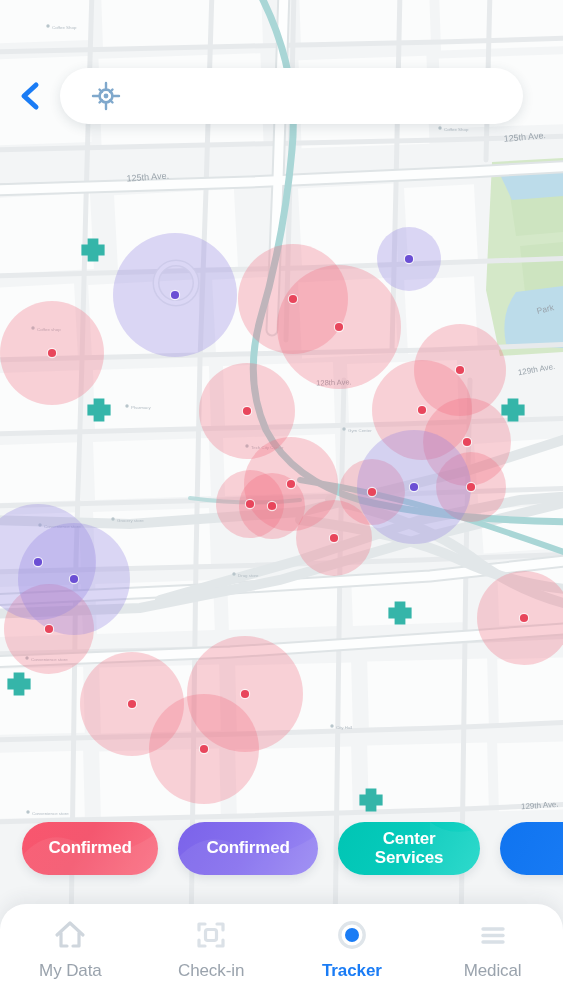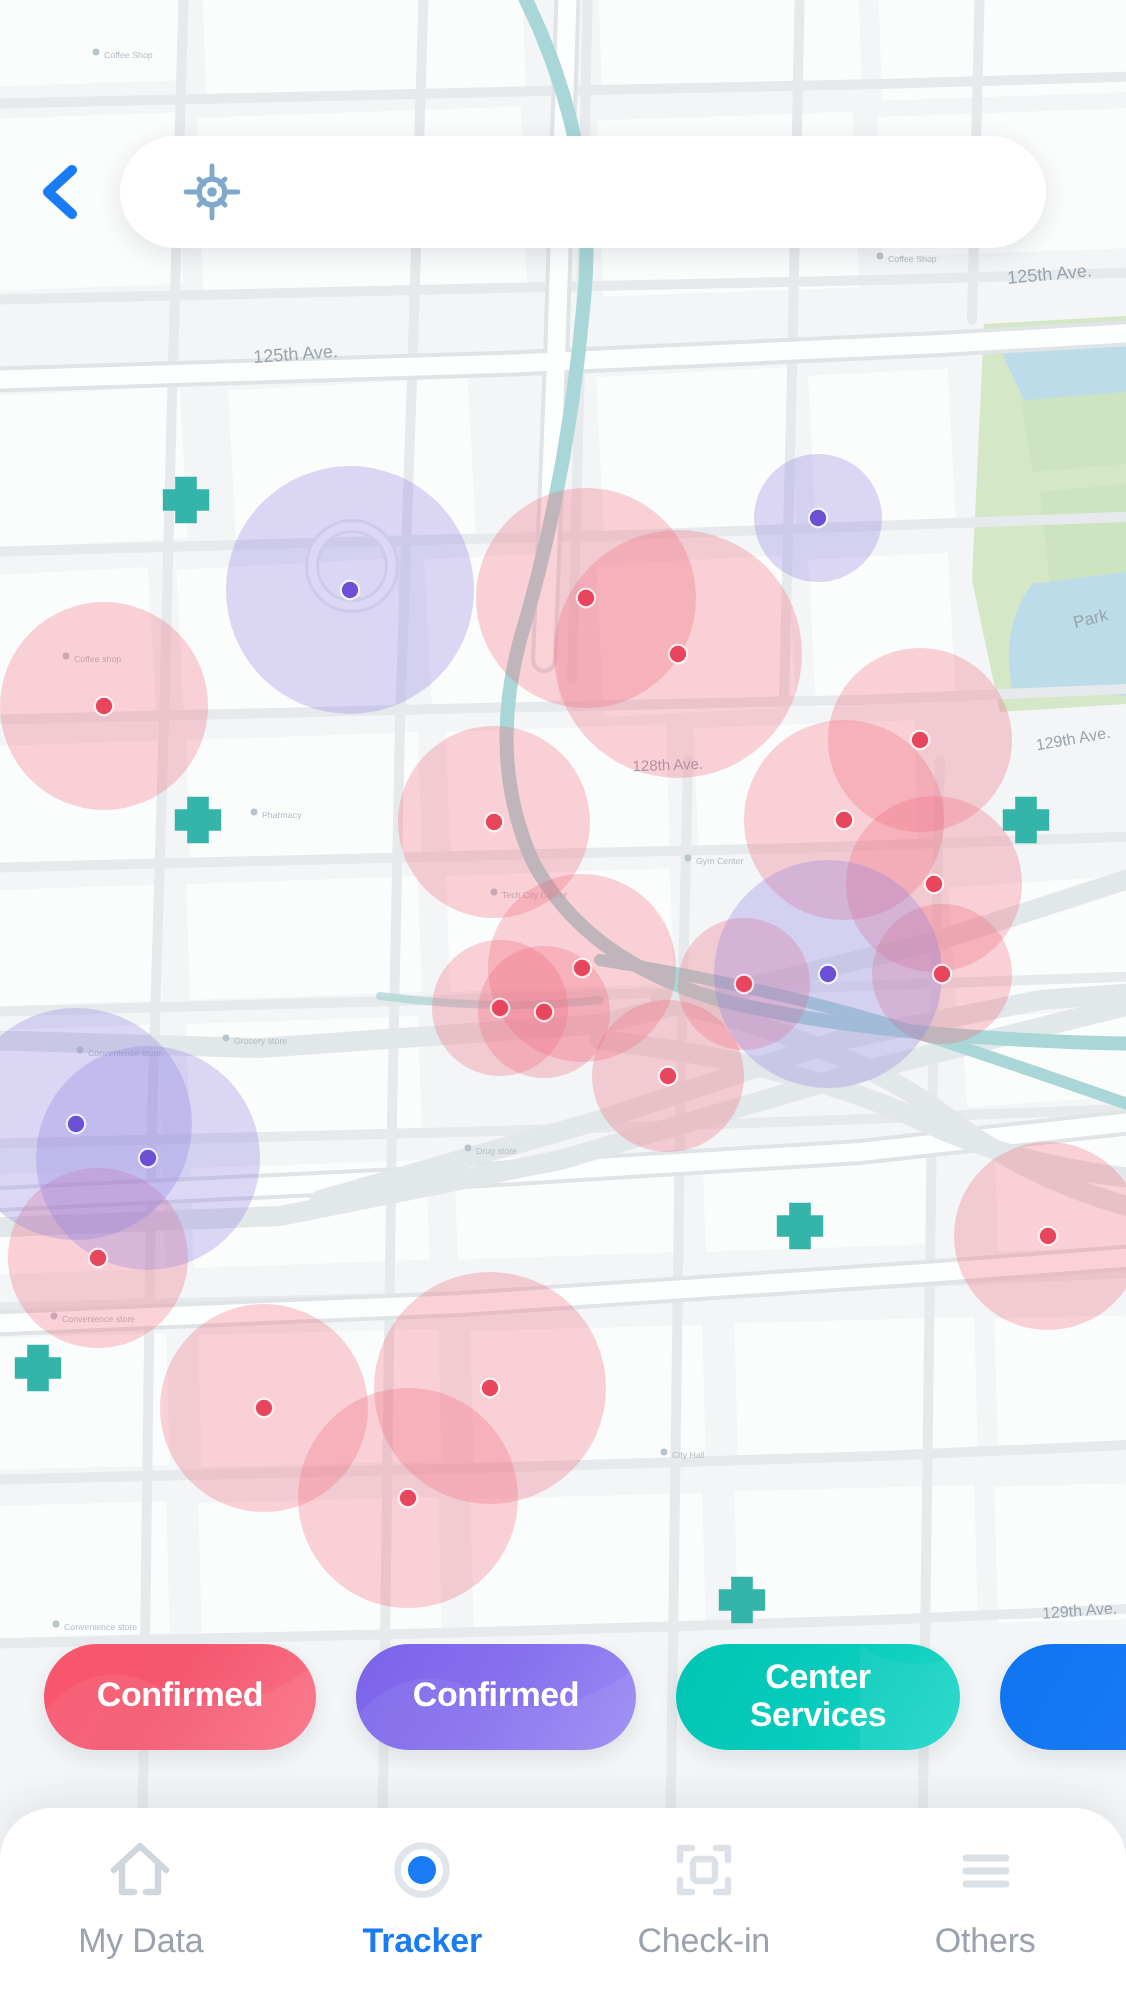--- a/index.html
+++ b/index.html
@@ -438,52 +438,52 @@
 
     <div class="nav-item">
       <span class="nav-icon">
         <svg width="34" height="32" viewBox="0 0 34 32">
           <path d="M4 16 L17 4 L30 16 M8 14 L8 27 L14 27 M26 14 L26 27 L20 27" fill="none" stroke="#cfd6dd" stroke-width="3.2" stroke-linecap="round" stroke-linejoin="round"></path>
         </svg>
       </span>
       <span class="nav-label">My Data</span>
     </div>
 
-    <div class="nav-item active">
-      <span class="nav-icon">
-        <svg width="34" height="32" viewBox="0 0 34 32">
-          <circle cx="17" cy="16" r="12.2" fill="none" stroke="#dfe5ea" stroke-width="3.4"></circle>
-          <circle cx="17" cy="16" r="7" fill="#1a7cf5"></circle>
-        </svg>
-      </span>
-      <span class="nav-label">Tracker</span>
-    </div>
-
     <div class="nav-item">
       <span class="nav-icon">
         <svg width="34" height="32" viewBox="0 0 34 32">
           <g fill="none" stroke="#dbe1e7" stroke-width="3.2" stroke-linecap="round" stroke-linejoin="round">
             <path d="M5 11 L5 5 L11 5"></path>
             <path d="M23 5 L29 5 L29 11"></path>
             <path d="M29 21 L29 27 L23 27"></path>
             <path d="M11 27 L5 27 L5 21"></path>
             <rect x="11.5" y="10.5" width="11" height="11" rx="2.2"></rect>
           </g>
         </svg>
       </span>
       <span class="nav-label">Check-in</span>
     </div>
 
+    <div class="nav-item active">
+      <span class="nav-icon">
+        <svg width="34" height="32" viewBox="0 0 34 32">
+          <circle cx="17" cy="16" r="12.2" fill="none" stroke="#dfe5ea" stroke-width="3.4"></circle>
+          <circle cx="17" cy="16" r="7" fill="#1a7cf5"></circle>
+        </svg>
+      </span>
+      <span class="nav-label">Tracker</span>
+    </div>
+
     <div class="nav-item">
       <span class="nav-icon">
         <svg width="34" height="32" viewBox="0 0 34 32">
           <g stroke="#d9e0e6" stroke-width="3.4" stroke-linecap="round">
             <path d="M7 10 L27 10"></path>
             <path d="M7 16.5 L27 16.5"></path>
             <path d="M7 23 L27 23"></path>
           </g>
         </svg>
       </span>
-      <span class="nav-label">Others</span>
+      <span class="nav-label">Medical</span>
     </div>
 
   </div>
 </div>
 
 </body></html>

